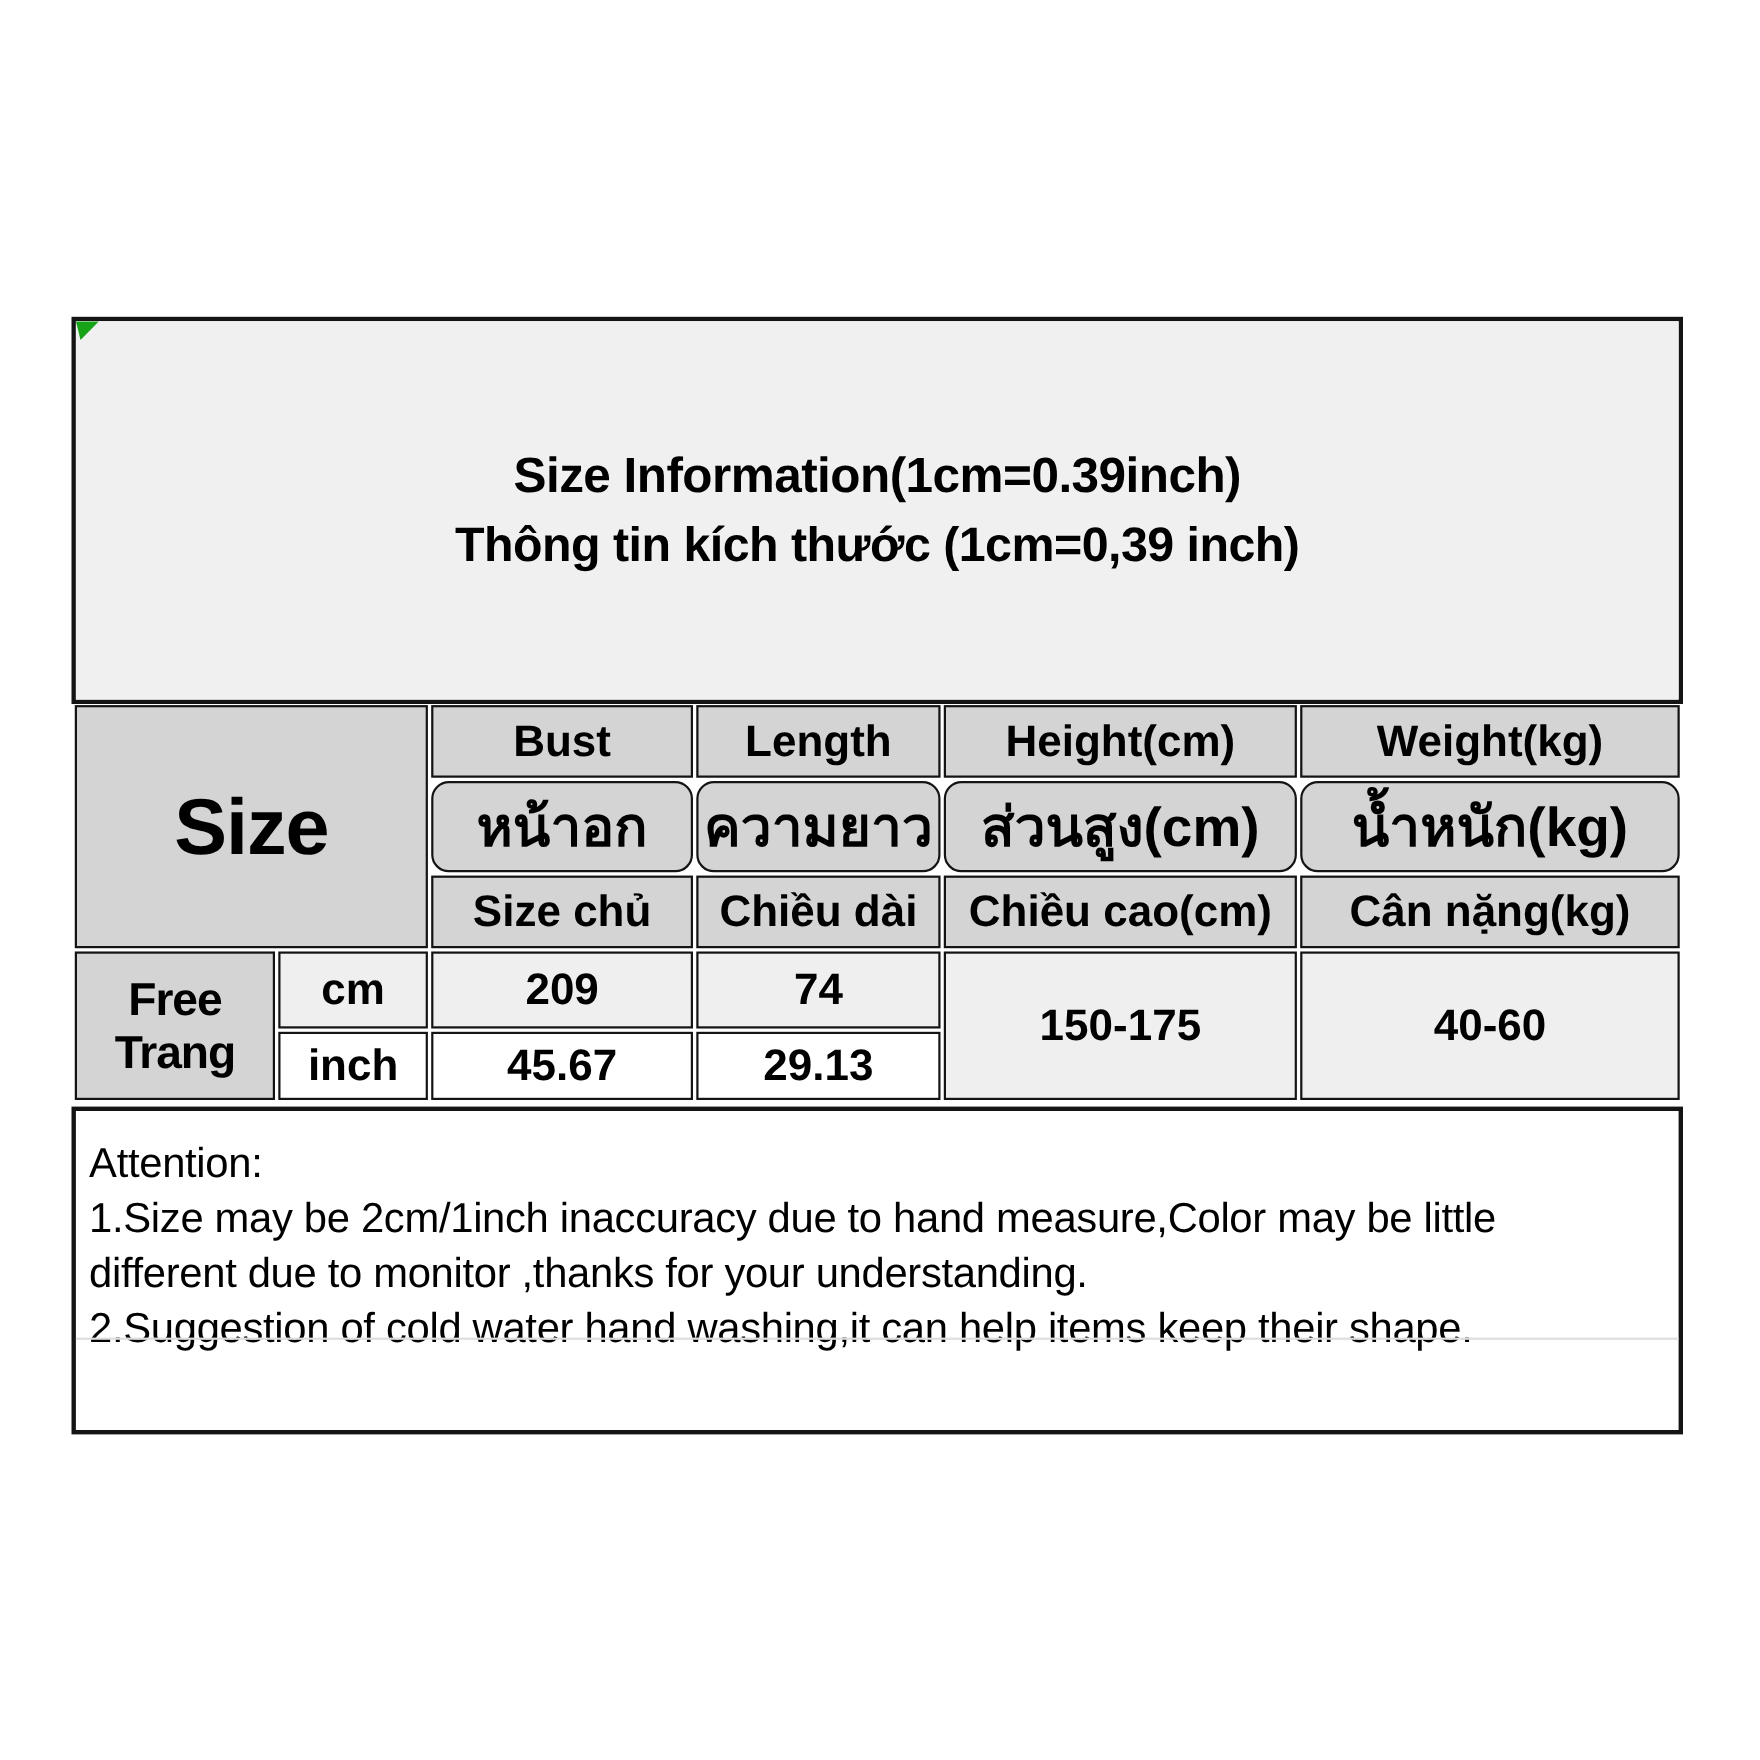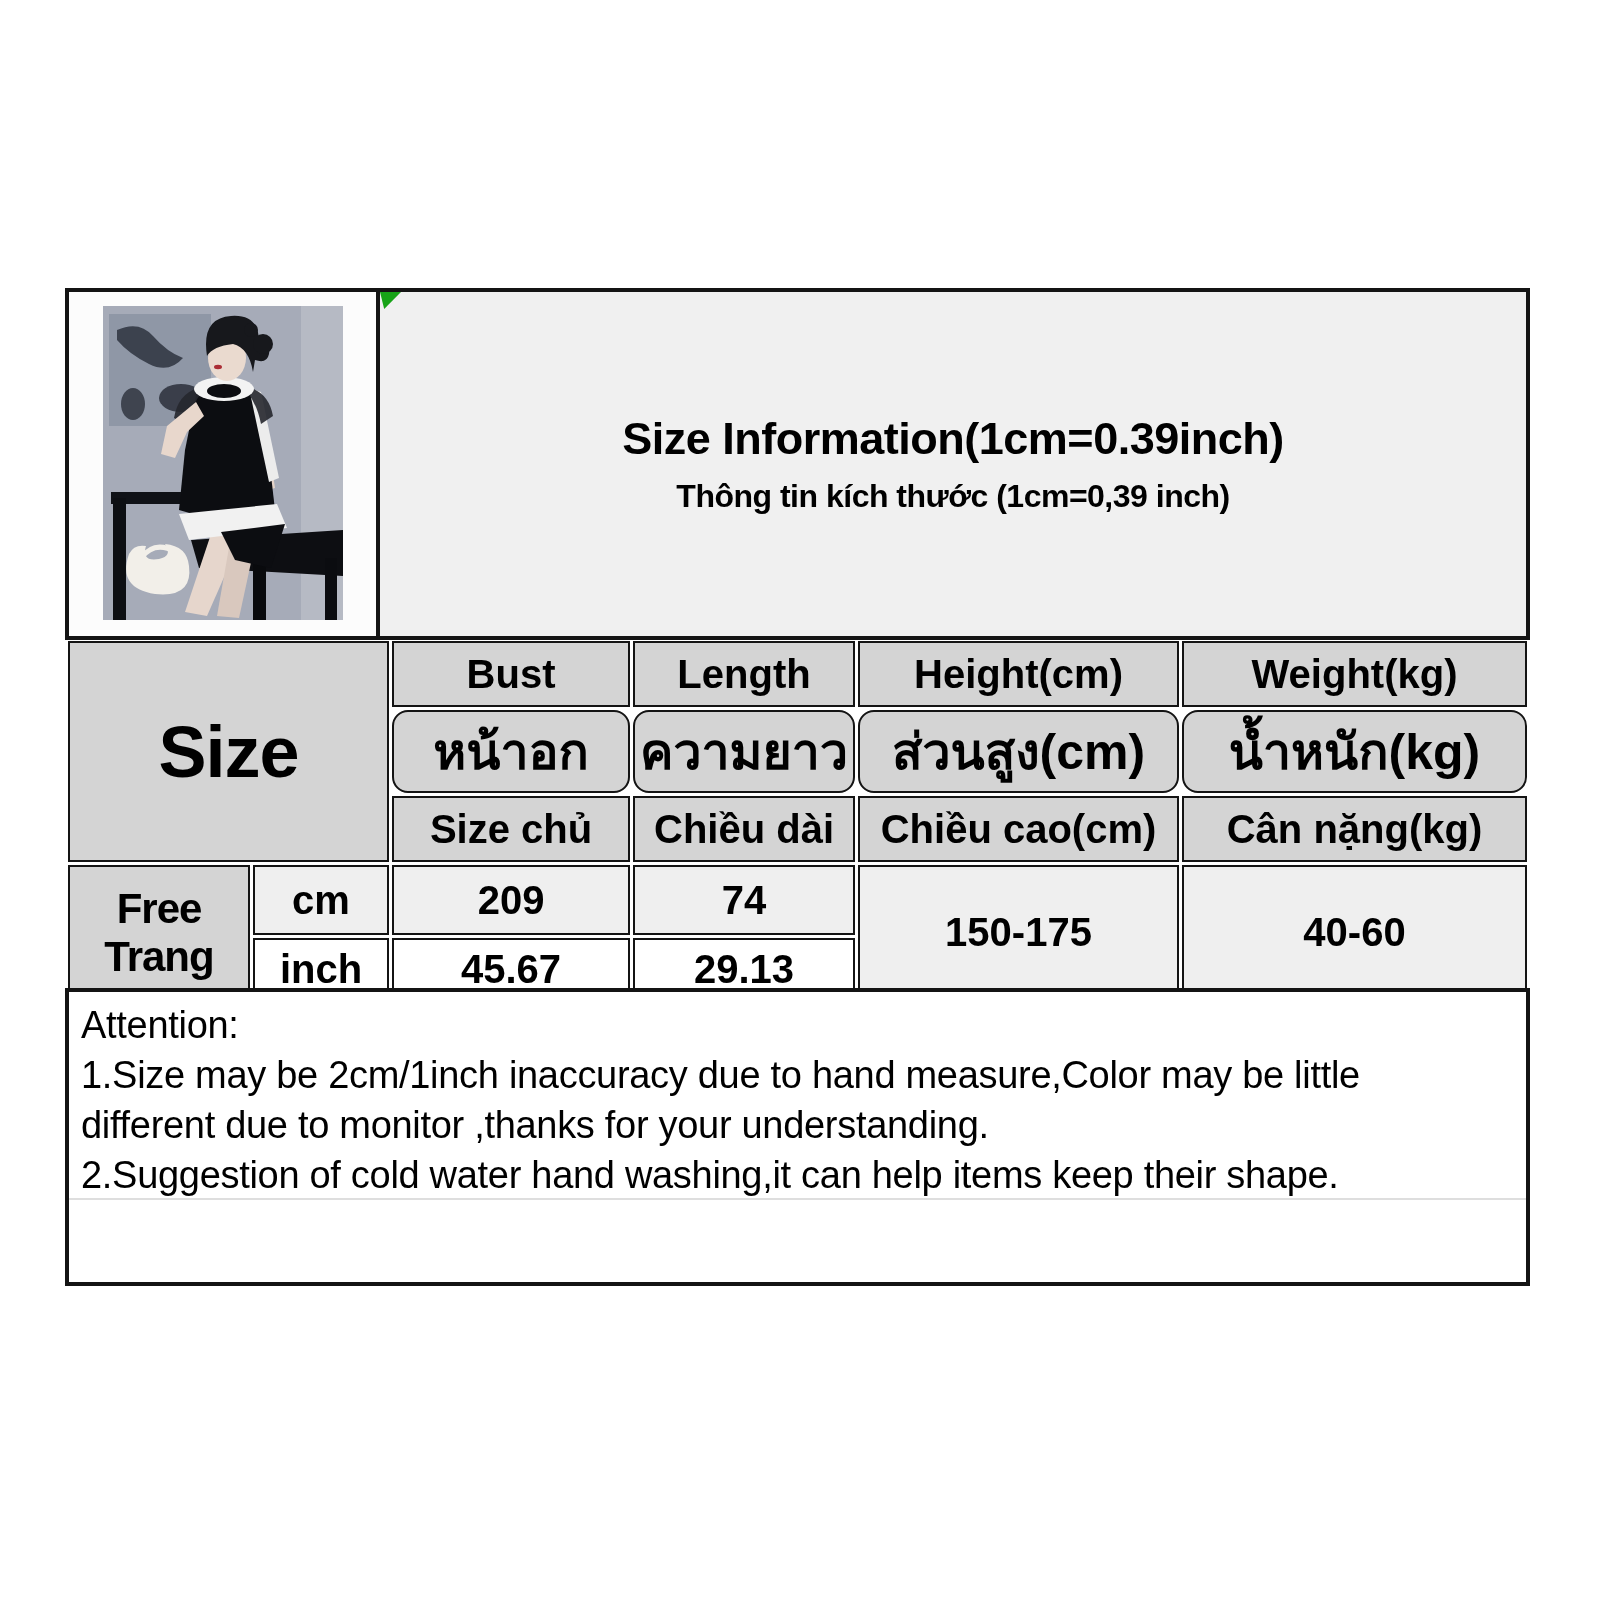--- a/index.html
+++ b/index.html
@@ -7,39 +7,40 @@
     width:1600px;height:1600px;position:relative;overflow:hidden;
     font-family:"Liberation Sans","DejaVu Sans",sans-serif;color:#000;
   }
   .sheet{position:absolute;left:65px;top:288px;width:1465px;height:1022px;}
 
   
   .hdr{
     position:absolute;left:0;top:0;width:1465px;height:352px;
     box-sizing:border-box;border:4px solid #141414;background:#fdfdfd;
     display:flex;
+    flex-direction:column;
   }
   .photo-cell{
     width:311px;box-sizing:border-box;border-right:4px solid #141414;
     background:#fcfcfc;position:relative;flex:0 0 auto;
   }
   .photo-frame{position:absolute;left:34px;top:14px;width:240px;height:314px;overflow:hidden;}
   .title-cell{
     flex:1 1 auto;background:#f0f0f0;position:relative;
     display:flex;flex-direction:column;justify-content:center;align-items:center;
     gap:13px;
   }
   .corner-marker{
     position:absolute;left:0;top:0;width:21px;height:17px;
     background:#17a317;clip-path:polygon(0 0,100% 0,20% 100%);
   }
   .title-line{font-weight:bold;line-height:1.15;letter-spacing:-0.5px;white-space:nowrap;}
   .title-en{font-size:45px;}
   .title-th{font-size:42px;}
-  .title-vi{font-size:32px;}
+  .title-vi{font-size:44px;}
 
   
   table.size-table{
     position:absolute;left:0;top:350px;width:1465px;
     border-collapse:separate;border-spacing:3px;table-layout:fixed;
   }
   table.size-table td{
     border:2px solid #141414;text-align:center;vertical-align:middle;
     font-weight:bold;padding:0;overflow:hidden;
   }
@@ -51,23 +52,23 @@
   td.corner-size{font-size:72px;letter-spacing:-1px;}
   td.row-label{font-size:42px;letter-spacing:-1px;}
   tr.r1 td{height:62px;}
   tr.r2 td{height:66px;}
   tr.r3 td{height:62px;}
   tr.r4 td{height:66px;}
   tr.r5 td{height:58px;margin-left:36px;}
 
   
   .attention{
-    position:absolute;left:0;top:700px;width:1465px;height:298px;
+    position:absolute;left:0;top:718px;width:1465px;height:298px;
     box-sizing:border-box;border:4px solid #141414;background:#ffffff;
-    padding:8px 12px;font-size:38px;line-height:50px;font-weight:400;
+    padding:23px 12px;font-size:38px;line-height:50px;font-weight:400;
     letter-spacing:-0.3px;
   }
   .attention .att-line{white-space:nowrap;}
   .artifact-line{
     position:absolute;left:0;right:0;top:206px;height:2px;background:#dedede;
   }
 </style>
 </head>
 <body>
 

